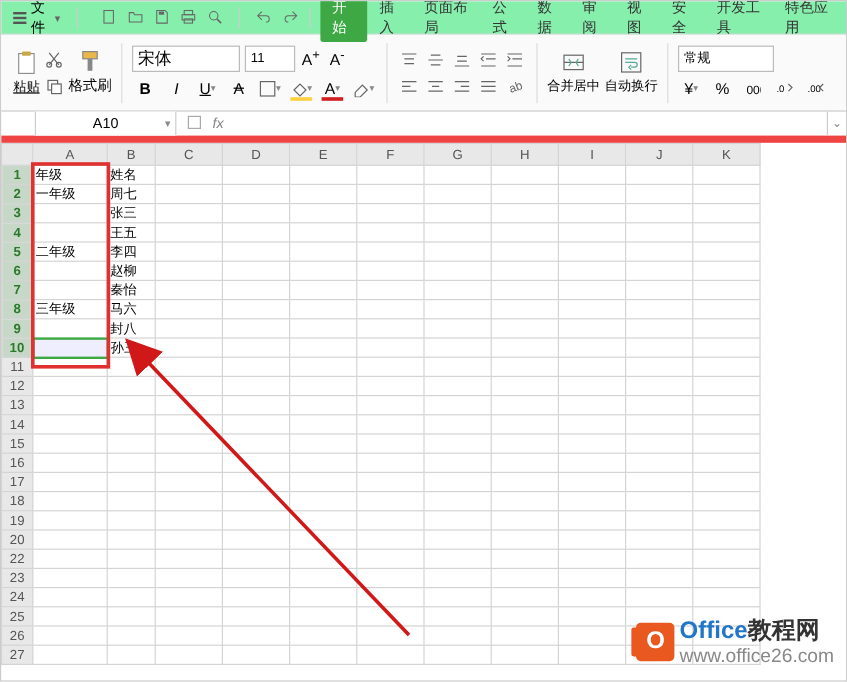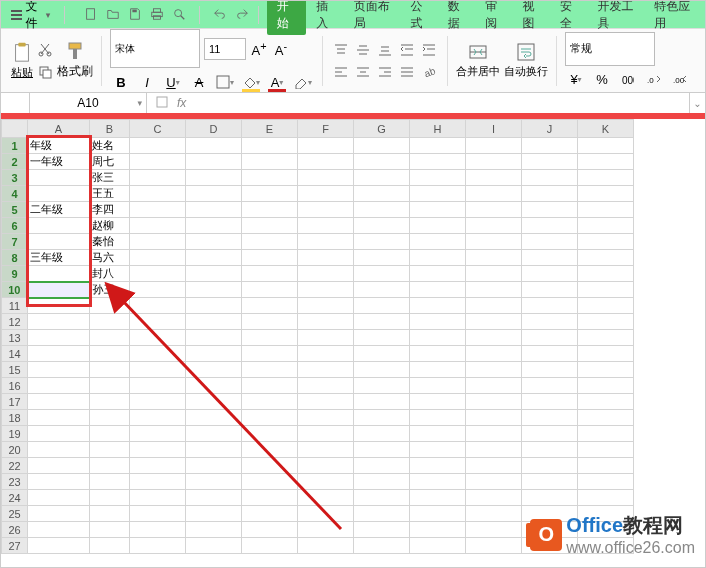--- a/index.html
+++ b/index.html
@@ -23,37 +23,37 @@
     .ribbon-group { display: flex; align-items: center; gap: 4px; padding: 0 6px; height: 100%; }
     .ribbon-sep { width: 1px; height: 50px; background: #ddd; }
     .paste-btn { display: flex; flex-direction: column; align-items: center; gap: 2px; cursor: pointer; text-decoration: underline; }
     .paste-btn svg { width: 22px; height: 22px; }
     .paste-lbl { font-size: 11px; }
     .mini-col { display: flex; flex-direction: column; gap: 6px; }
     .mini-icon { width: 16px; height: 16px; cursor: pointer; }
     .fmt-brush { display: flex; flex-direction: column; align-items: center; gap: 2px; cursor: pointer; }
     
     .font-row { display: flex; gap: 4px; align-items: center; margin-bottom: 4px; }
-    .font-name { width: 90px; height: 39px; border: 1px solid #bbb; background: #fff; padding: 0 4px; font-size: 10px; }
+    .font-name { width: 90px; height: 22px; border: 1px solid #bbb; background: #fff; padding: 0 4px; font-size: 14px; }
     .font-size { width: 42px; height: 22px; border: 1px solid #bbb; background: #fff; padding: 0 4px; font-size: 11px; }
     .fs-btn { width: 18px; height: 18px; border: none; background: none; cursor: pointer; font-size: 13px; }
     .style-row { display: flex; gap: 4px; align-items: center; }
     .style-btn { width: 22px; height: 20px; border: none; background: none; cursor: pointer; font-size: 13px; display: flex; align-items: center; justify-content: center; }
     .dd { font-size: 8px; color: #888; }
     .color-a { position: relative; }
     .color-bar { position: absolute; bottom: 0; left: 2px; right: 2px; height: 3px; }
     
     .align-col { display: flex; flex-direction: column; gap: 4px; }
     .align-row { display: flex; gap: 2px; }
     .align-btn { width: 20px; height: 18px; border: none; background: none; cursor: pointer; display: flex; align-items: center; justify-content: center; }
     
     .merge-btn, .wrap-btn { display: flex; flex-direction: column; align-items: center; gap: 2px; cursor: pointer; font-size: 11px; }
     .merge-btn svg, .wrap-btn svg { width: 20px; height: 20px; }
     
-    .num-fmt { width: 90px; height: 22px; border: 1px solid #bbb; background: #fff; padding: 16px 4px; font-size: 11px; margin-bottom: 4px; }
+    .num-fmt { width: 80px; height: 22px; border: 1px solid #bbb; background: #fff; padding: 4px 4px; font-size: 11px; margin-bottom: 4px; }
     
     
     .formula-area { display: flex; height: 26px; border-bottom: 6px solid #ef4444; align-items: stretch; }
     .name-box { width: 118px; border-right: 1px solid #ccc; display: flex; align-items: center; padding: 0 8px; background: #fff; position: relative; margin-left: 28px; border-left: 1px solid #ccc;}
     .name-box input { border: none; outline: none; width: 100%; font-size: 12px; text-align: center; }
     .name-dd { position: absolute; right: 4px; font-size: 9px; color: #888; }
     .fx-area { display: flex; align-items: center; padding: 0 8px; gap: 8px; flex: 1; }
     .fx-icon { color: #888; }
     .fx-label { font-style: italic; color: #888; font-size: 12px; }
     .fx-input { border: none; outline: none; flex: 1; }

